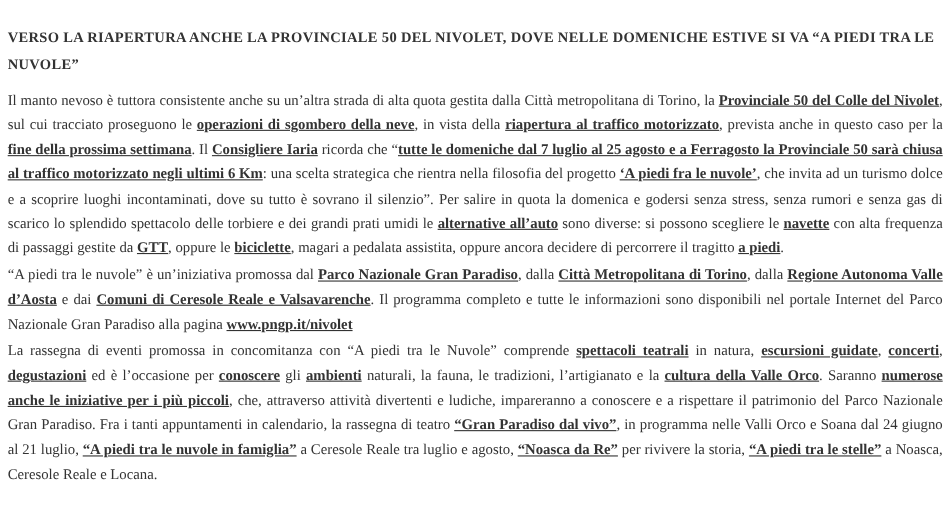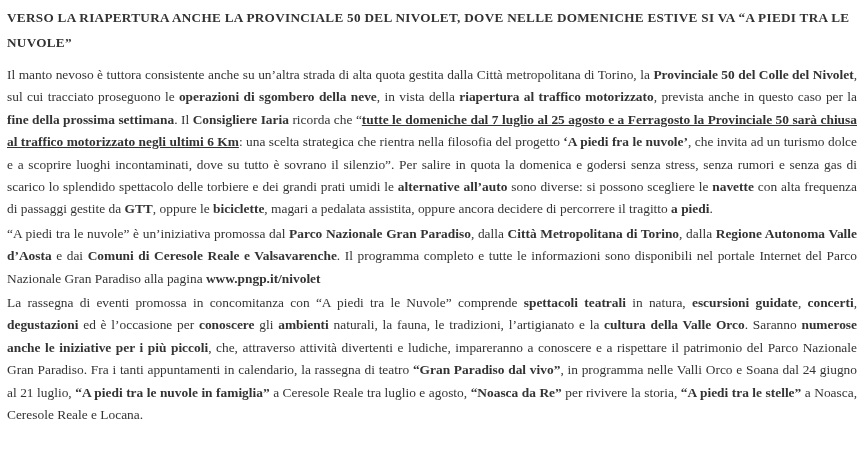--- a/index.html
+++ b/index.html
@@ -11,35 +11,35 @@
     width: 865px;
     height: 475px;
     overflow: hidden;
     font-family: "Liberation Serif", serif;
     color: #333333;
   }
   .article {
     padding: 5px 8px 0 7px;
   }
   .heading {
-    margin: 0 0 9px 0;
+    margin: 16px 0 9px 0;
     font-size: 13.2px;
     font-weight: bold;
     line-height: 25px;
     letter-spacing: 0.3px;
     color: #333333;
   }
   .article-body p.body-para {
     margin: 0 0 2px 0;
     font-size: 13.4px;
     line-height: 22.4px;
     text-align: justify;
     color: #333333;
   }
-  .seg-bold { font-weight: bold; }
+  .seg-bold { font-weight: bold; text-decoration: underline; }
   .seg-underline { text-decoration: underline; }
 </style>
 </head>
 <body style="background: rgb(255, 255, 255); color: rgb(51, 51, 51);">
 
 <div class="article">
   <h1 class="heading">VERSO LA RIAPERTURA ANCHE LA PROVINCIALE 50 DEL NIVOLET, DOVE NELLE DOMENICHE ESTIVE SI VA “A PIEDI TRA LE NUVOLE”</h1>
   <div class="article-body">
       <p class="body-para"><span class="">Il manto nevoso è tuttora consistente anche su un’altra strada di alta quota gestita dalla Città metropolitana di Torino, la </span><span class="seg-bold ">Provinciale 50 del Colle del Nivolet</span><span class="">, sul cui tracciato proseguono le </span><span class="seg-bold ">operazioni di sgombero della neve</span><span class="">, in vista della </span><span class="seg-bold ">riapertura al traffico motorizzato</span><span class="">, prevista anche in questo caso per la </span><span class="seg-bold ">fine della prossima settimana</span><span class="">. Il </span><span class="seg-bold ">Consigliere Iaria</span><span class=""> ricorda che “</span><span class="seg-bold seg-underline">tutte le domeniche dal 7 luglio al 25 agosto e a Ferragosto la Provinciale 50 sarà chiusa al traffico motorizzato negli ultimi 6 Km</span><span class="">: una scelta strategica che rientra nella filosofia del progetto </span><span class="seg-bold ">‘A piedi fra le nuvole’</span><span class="">, che invita ad un turismo dolce e a scoprire luoghi incontaminati, dove su tutto è sovrano il silenzio”. Per salire in quota la domenica e godersi senza stress, senza rumori e senza gas di scarico lo splendido spettacolo delle torbiere e dei grandi prati umidi le </span><span class="seg-bold ">alternative all’auto</span><span class=""> sono diverse: si possono scegliere le </span><span class="seg-bold ">navette</span><span class=""> con alta frequenza di passaggi gestite da </span><span class="seg-bold ">GTT</span><span class="">, oppure le </span><span class="seg-bold ">biciclette</span><span class="">, magari a pedalata assistita, oppure ancora decidere di percorrere il tragitto </span><span class="seg-bold ">a piedi</span><span class="">.</span></p>
       <p class="body-para"><span class="">“A piedi tra le nuvole” è un’iniziativa promossa dal </span><span class="seg-bold ">Parco Nazionale Gran Paradiso</span><span class="">, dalla </span><span class="seg-bold ">Città Metropolitana di Torino</span><span class="">, dalla </span><span class="seg-bold ">Regione Autonoma Valle d’Aosta</span><span class=""> e dai </span><span class="seg-bold ">Comuni di Ceresole Reale e Valsavarenche</span><span class="">. Il programma completo e tutte le informazioni sono disponibili nel portale Internet del Parco Nazionale Gran Paradiso alla pagina </span><span class="seg-bold ">www.pngp.it/nivolet</span></p>

